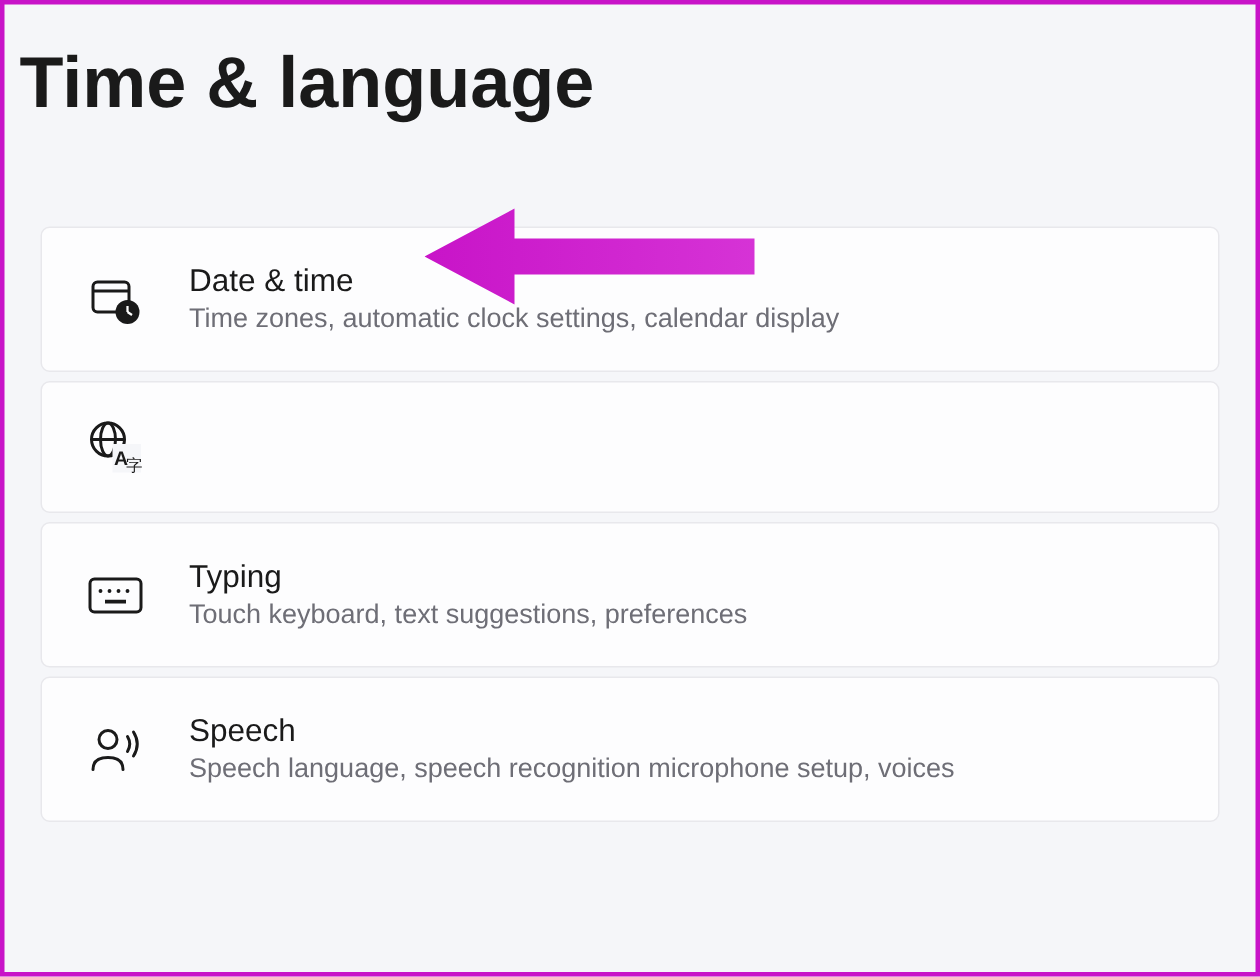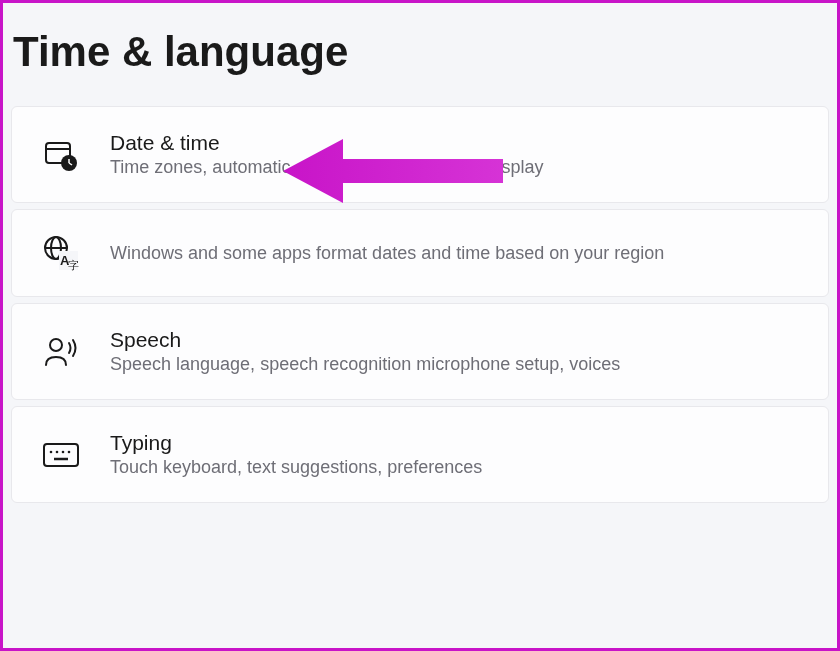--- a/index.html
+++ b/index.html
@@ -10,27 +10,28 @@
     body {
       font-family: 'Segoe UI', -apple-system, BlinkMacSystemFont, sans-serif;
       background: #f5f6f9;
       width: 840px;
       height: 651px;
       border: 3px solid #c814c8;
       overflow: hidden;
       position: relative;
     }
     .page-title {
-      font-size: 42px;
+      font-size: 48px;
       font-weight: 600;
       color: #1a1a1a;
       padding: 25px 10px 30px 10px;
     }
     .settings-list {
-      padding: 0 8px;
+      padding: 0 24px;
+      margin-top: 38px;
     }
     .setting-card {
       background: #fdfdfe;
       border: 1px solid #e8e8ec;
       border-radius: 6px;
       padding: 24px 30px;
       margin-bottom: 6px;
       display: flex;
       align-items: center;
       cursor: pointer;
@@ -94,56 +95,55 @@
       <svg width="38" height="38" viewBox="0 0 38 38" fill="none" stroke="#1a1a1a" stroke-width="2">
         <circle cx="14" cy="14" r="11"></circle>
         <ellipse cx="14" cy="14" rx="5" ry="11"></ellipse>
         <line x1="3" y1="14" x2="25" y2="14"></line>
         <rect x="17" y="17" width="19" height="19" fill="#f5f6f9" stroke="none"></rect>
         <text x="18" y="31" font-size="13" fill="#1a1a1a" stroke="none" font-weight="600">A</text>
         <text x="26" y="35" font-size="11" fill="#1a1a1a" stroke="none" font-weight="400">字</text>
       </svg>
     </div>
     <div class="setting-text">
-      <div class="setting-subtitle">Windows and some apps format dates and time based on your region</div>
-    </div>
-  </div>
-
-  <div class="setting-card">
-    <div class="setting-icon">
-      <svg width="38" height="38" viewBox="0 0 38 38" fill="none" stroke="#1a1a1a" stroke-width="2">
-        <circle cx="14" cy="12" r="6"></circle>
-        <path d="M 4 32 Q 4 24 14 24 Q 24 24 24 32" stroke-linecap="round"></path>
-        <path d="M 27 10 Q 30 15 27 20" stroke-linecap="round"></path>
-        <path d="M 31 7 Q 36 15 31 23" stroke-linecap="round"></path>
-      </svg>
-    </div>
-    <div class="setting-text">
-      <div class="setting-title">Speech</div>
-      <div class="setting-subtitle">Speech language, speech recognition microphone setup, voices</div>
     </div>
   </div>
 
   <div class="setting-card">
     <div class="setting-icon">
       <svg width="38" height="28" viewBox="0 0 38 28" fill="none" stroke="#1a1a1a" stroke-width="2">
         <rect x="2" y="3" width="34" height="22" rx="3"></rect>
         <circle cx="9" cy="11" r="1.3" fill="#1a1a1a" stroke="none"></circle>
         <circle cx="15" cy="11" r="1.3" fill="#1a1a1a" stroke="none"></circle>
         <circle cx="21" cy="11" r="1.3" fill="#1a1a1a" stroke="none"></circle>
         <circle cx="27" cy="11" r="1.3" fill="#1a1a1a" stroke="none"></circle>
         <line x1="12" y1="18" x2="26" y2="18" stroke-width="2.5"></line>
       </svg>
     </div>
     <div class="setting-text">
       <div class="setting-title">Typing</div>
       <div class="setting-subtitle">Touch keyboard, text suggestions, preferences</div>
     </div>
   </div>
 
+  <div class="setting-card">
+    <div class="setting-icon">
+      <svg width="38" height="38" viewBox="0 0 38 38" fill="none" stroke="#1a1a1a" stroke-width="2">
+        <circle cx="14" cy="12" r="6"></circle>
+        <path d="M 4 32 Q 4 24 14 24 Q 24 24 24 32" stroke-linecap="round"></path>
+        <path d="M 27 10 Q 30 15 27 20" stroke-linecap="round"></path>
+        <path d="M 31 7 Q 36 15 31 23" stroke-linecap="round"></path>
+      </svg>
+    </div>
+    <div class="setting-text">
+      <div class="setting-title">Speech</div>
+      <div class="setting-subtitle">Speech language, speech recognition microphone setup, voices</div>
+    </div>
+  </div>
+
 </div>
 
 <div class="arrow-annotation">
   <svg width="230" height="80" viewBox="0 0 230 80">
     <defs>
       <linearGradient id="arrowGrad" x1="0%" y1="0%" x2="100%" y2="0%">
         <stop offset="0%" stop-color="#c814c8"></stop>
         <stop offset="100%" stop-color="#d633d6"></stop>
       </linearGradient>
     </defs>

